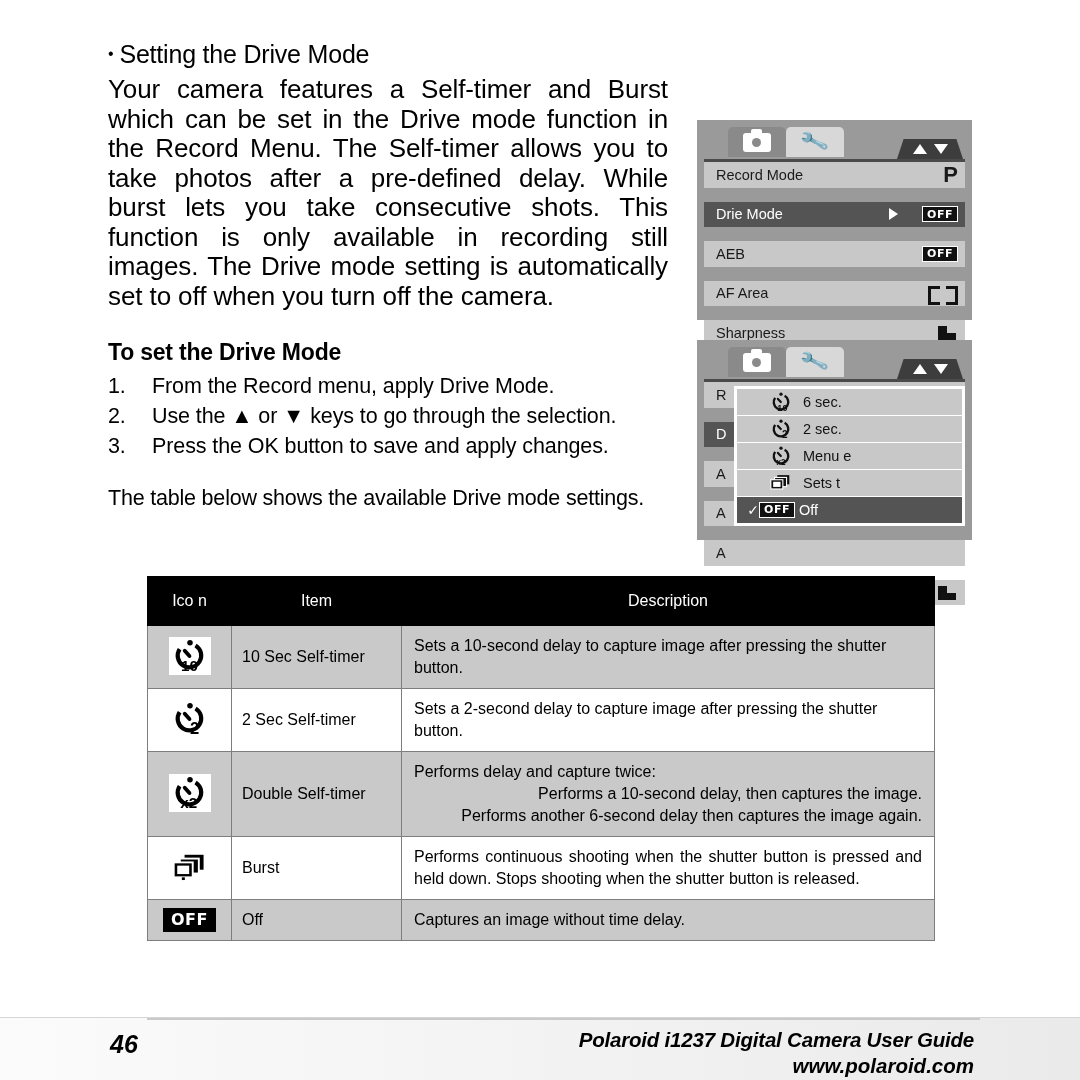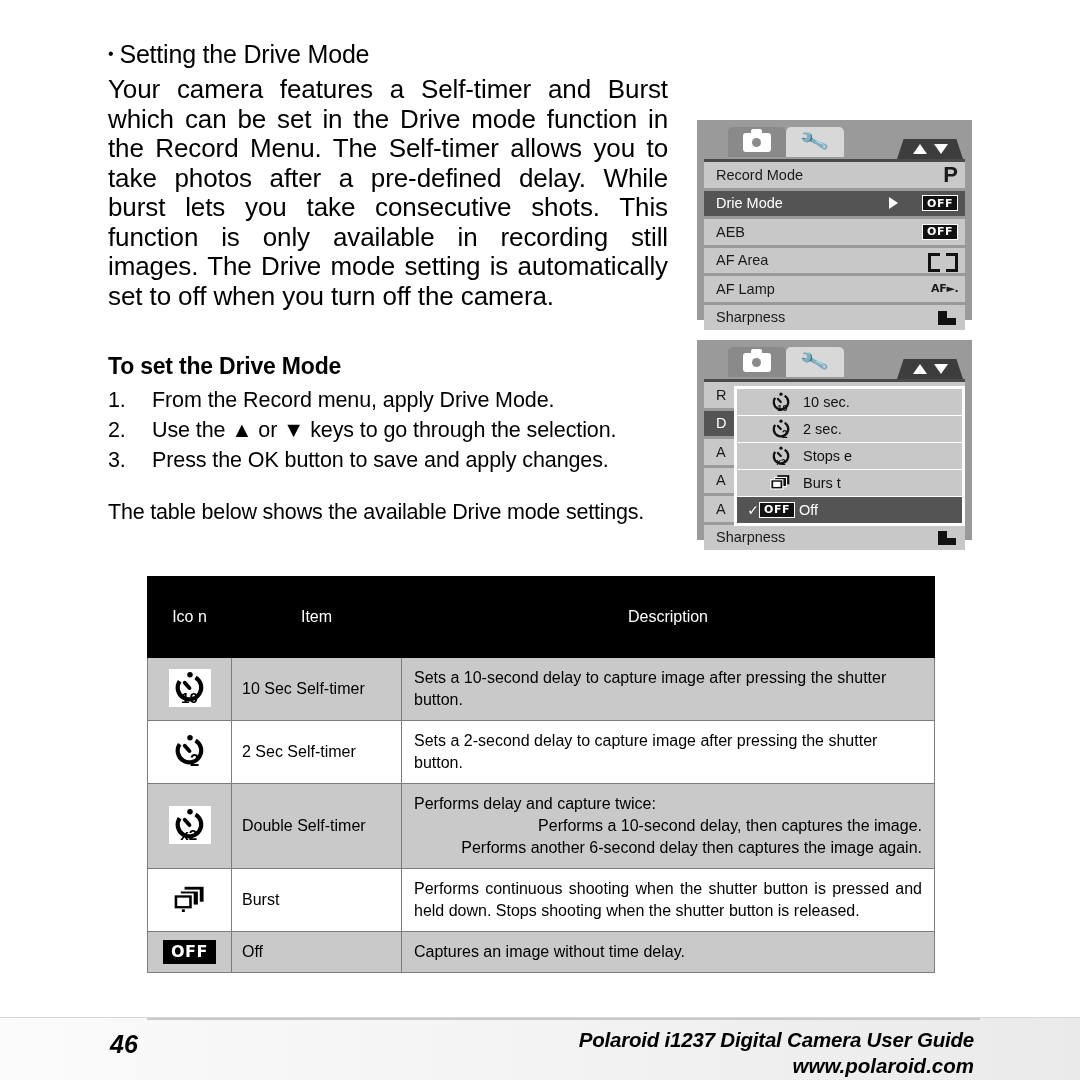--- a/index.html
+++ b/index.html
@@ -46,21 +46,21 @@
     font-size: 26px;
     line-height: 29.5px;
     text-align: justify;
     margin: 0;
     letter-spacing: -0.1px;
   }
 
   .subhead {
     font-size: 23px;
     line-height: 30px;
-    margin: 40px 0 4px 0;
+    margin: 26px 0 4px 0;
     letter-spacing: -0.2px;
   }
 
   ol.steps {
     margin: 0;
     padding: 0;
     list-style: none;
     font-size: 21.5px;
     line-height: 30px;
   }
@@ -199,21 +199,21 @@
     right: 0;
     top: 32px;
     bottom: 0;
     border-top: 3px solid #4a4a4a;
     background: #9a9a9a;
   }
   .menu-row {
     position: relative;
     height: 25.5px;
     background: #c8c8c8;
-    margin-bottom: 3px;
+    margin-bottom: 14px;
     display: flex;
     align-items: center;
     padding: 0 7px 0 12px;
     font-size: 14.5px;
     color: #1a1a1a;
     box-sizing: border-box;
   }
   .menu-row.selected {
     background: #545454;
     color: #ffffff;
@@ -356,21 +356,21 @@
     position: absolute;
     left: 147px;
     top: 576px;
     width: 788px;
     border-collapse: collapse;
     table-layout: fixed;
     font-size: 15.5px;
   }
   .tbl th, .tbl td {
     border: 1px solid #7d7d7d;
-    padding: 16px;
+    padding: 0;
     vertical-align: middle;
   }
   .tbl thead th {
     background: #000000;
     color: #ffffff;
     font-weight: normal;
     font-size: 16px;
     height: 48px;
     text-align: center;
     border: 1px solid #000000;
@@ -540,27 +540,20 @@
         </div>
 
         <div class="menu-row">
           <span class="mr-label">AF Area</span>
           <span class="mr-spacer"></span>
           <span class="mr-val">
             <span class="val-afarea"></span>
           </span>
         </div>
 
-        <div class="menu-row">
-          <span class="mr-label">AF Lamp</span>
-          <span class="mr-spacer"></span>
-          <span class="mr-val">
-            <span class="val-aflamp"><span>AF</span>►․</span>
-          </span>
-        </div>
 
         <div class="menu-row">
           <span class="mr-label">Sharpness</span>
           <span class="mr-spacer"></span>
           <span class="mr-val">
             <span class="val-sharp"></span>
           </span>
         </div>
 
       </div>
@@ -612,21 +605,21 @@
 
         <div class="dd-row">
           <span class="dd-ico">
             <svg class="tmr" width="22" height="20" viewBox="0 0 24 22" aria-hidden="true">
               <path d="M5.5 6.5 A8 8 0 1 0 16 4.2" fill="none" stroke="#111" stroke-width="2.6"></path>
               <circle cx="12" cy="2.4" r="1.8" fill="#111"></circle>
               <path d="M11.8 11 L8.6 7.6" stroke="#111" stroke-width="2.4" stroke-linecap="round"></path>
               <text x="8" y="21" font-family="Liberation Sans, sans-serif" font-size="10" font-weight="bold" fill="#111">10</text>
             </svg>
           </span>
-          <span class="dd-label">10 sec.</span>
+          <span class="dd-label">6 sec.</span>
         </div>
 
         <div class="dd-row">
           <span class="dd-ico">
             <svg class="tmr" width="22" height="20" viewBox="0 0 24 22" aria-hidden="true">
               <path d="M5.5 6.5 A8 8 0 1 0 16 4.2" fill="none" stroke="#111" stroke-width="2.6"></path>
               <circle cx="12" cy="2.4" r="1.8" fill="#111"></circle>
               <path d="M11.8 11 L8.6 7.6" stroke="#111" stroke-width="2.4" stroke-linecap="round"></path>
               <text x="13" y="21" font-family="Liberation Sans, sans-serif" font-size="11" font-weight="bold" fill="#111">2</text>
             </svg>
@@ -636,33 +629,33 @@
 
         <div class="dd-row">
           <span class="dd-ico">
             <svg class="tmr" width="22" height="20" viewBox="0 0 24 22" aria-hidden="true">
               <path d="M5.5 6.5 A8 8 0 1 0 16 4.2" fill="none" stroke="#111" stroke-width="2.6"></path>
               <circle cx="12" cy="2.4" r="1.8" fill="#111"></circle>
               <path d="M11.8 11 L8.6 7.6" stroke="#111" stroke-width="2.4" stroke-linecap="round"></path>
               <text x="7" y="21" font-family="Liberation Sans, sans-serif" font-size="9" font-weight="bold" fill="#111">x2</text>
             </svg>
           </span>
-          <span class="dd-label">Stops e</span>
+          <span class="dd-label">Menu e</span>
         </div>
 
         <div class="dd-row">
           <span class="dd-ico">
             <svg class="tmr" width="24" height="19" viewBox="0 0 26 20" aria-hidden="true">
               <rect x="9" y="2" width="13" height="10" fill="#111"></rect>
               <rect x="6" y="4.5" width="13" height="10" fill="#111" stroke="#fff" stroke-width="1.2"></rect>
               <rect x="2" y="7" width="13" height="10" fill="#111" stroke="#fff" stroke-width="1.2"></rect>
               <rect x="4.5" y="9.2" width="8" height="5.6" fill="#fff"></rect>
             </svg>
           </span>
-          <span class="dd-label">Burs t</span>
+          <span class="dd-label">Sets t</span>
         </div>
 
         <div class="dd-row selected">
           <span class="dd-check">✓</span>
           <span class="dd-ico">
             <span class="badge-off">OFF</span>
           </span>
           <span class="dd-label">Off</span>
         </div>
 

